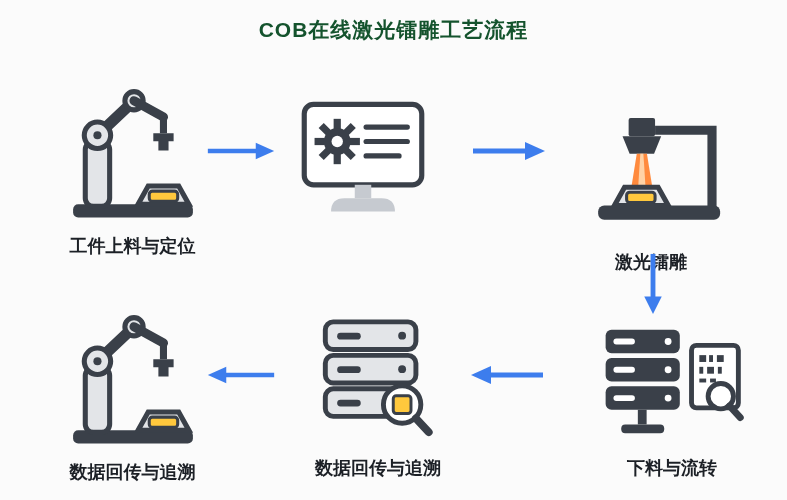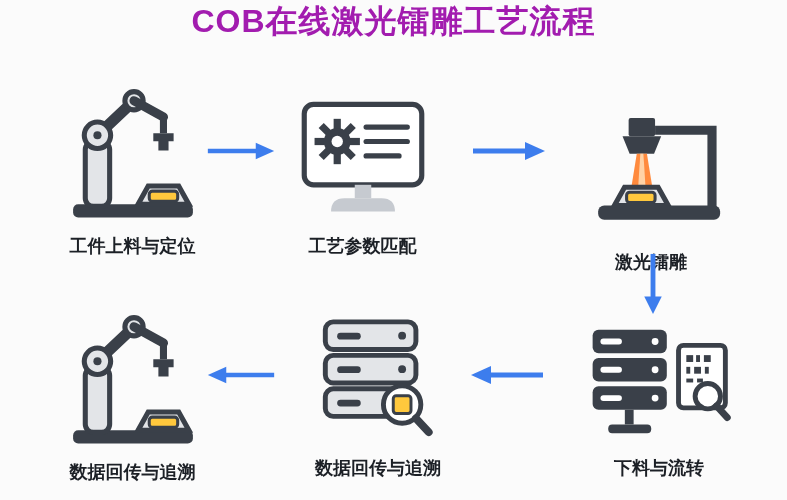--- a/index.html
+++ b/index.html
@@ -10,28 +10,28 @@
   .canvas {
     position: relative;
     width: 787px;
     height: 500px;
     background: #fbfbfb;
     overflow: hidden;
     margin: 0 auto;
   }
   .title {
     position: absolute;
-    top: 0;
+    top: 16px;
     left: 0;
     width: 100%;
     text-align: center;
-    font-size: 32px;
+    font-size: 21px;
     font-weight: 800;
     letter-spacing: 1px;
-    color: #a21caf;
+    color: #14532d;
   }
   .step {
     position: absolute;
     display: flex;
     flex-direction: column;
     align-items: center;
   }
   .icon-box {
     display: flex;
     align-items: flex-end;
@@ -101,21 +101,20 @@
           <circle cx="40" cy="44" r="13"></circle>
         </g>
         <circle cx="40" cy="44" r="5.5" fill="#ffffff"></circle>
         <line x1="68" y1="30" x2="108" y2="30" stroke="#3a4049" stroke-width="5" stroke-linecap="round"></line>
         <line x1="68" y1="44" x2="108" y2="44" stroke="#3a4049" stroke-width="5" stroke-linecap="round"></line>
         <line x1="68" y1="58" x2="100" y2="58" stroke="#3a4049" stroke-width="5" stroke-linecap="round"></line>
         <rect x="57" y="86" width="16" height="13" fill="#c6cad0"></rect>
         <path d="M34 112 q0 -13 13 -13 h36 q13 0 13 13 z" fill="#c6cad0"></path>
       </svg>
     </div>
-    <div class="step-label">工艺参数匹配</div>
   </div>
 
   <div class="arrow" style="left:470px; top:140px;">
     <svg width="78" height="22" viewBox="0 0 76 22">
       <line x1="2" y1="11" x2="56" y2="11" stroke="#3d7ded" stroke-width="5"></line>
       <path d="M54 2 L74 11 L54 20 z" fill="#3d7ded"></path>
     </svg>
   </div>
 
   <div class="step" style="left:545px; top:106px; width:212px;">
@@ -134,21 +133,21 @@
     <div class="step-label">激光镭雕</div>
   </div>
 
   <div class="arrow" style="left:642px; top:252px;">
     <svg width="22" height="64" viewBox="0 0 22 66">
       <line x1="11" y1="2" x2="11" y2="48" stroke="#3d7ded" stroke-width="5"></line>
       <path d="M2 46 L11 64 L20 46 z" fill="#3d7ded"></path>
     </svg>
   </div>
 
-  <div class="step" style="left:553px; top:320px; width:212px;">
+  <div class="step" style="left:566px; top:320px; width:212px;">
     <div class="icon-box" style="height:122px;">
       <svg width="158" height="122" viewBox="0 0 160 125">
         <g fill="#3a4049">
           <rect x="12" y="10" width="76" height="24" rx="6"></rect>
           <rect x="12" y="39" width="76" height="24" rx="6"></rect>
           <rect x="12" y="68" width="76" height="24" rx="6"></rect>
         </g>
         <g fill="#ffffff">
           <rect x="20" y="19" width="22" height="6" rx="3"></rect>
           <circle cx="76" cy="22" r="3.5"></circle>

